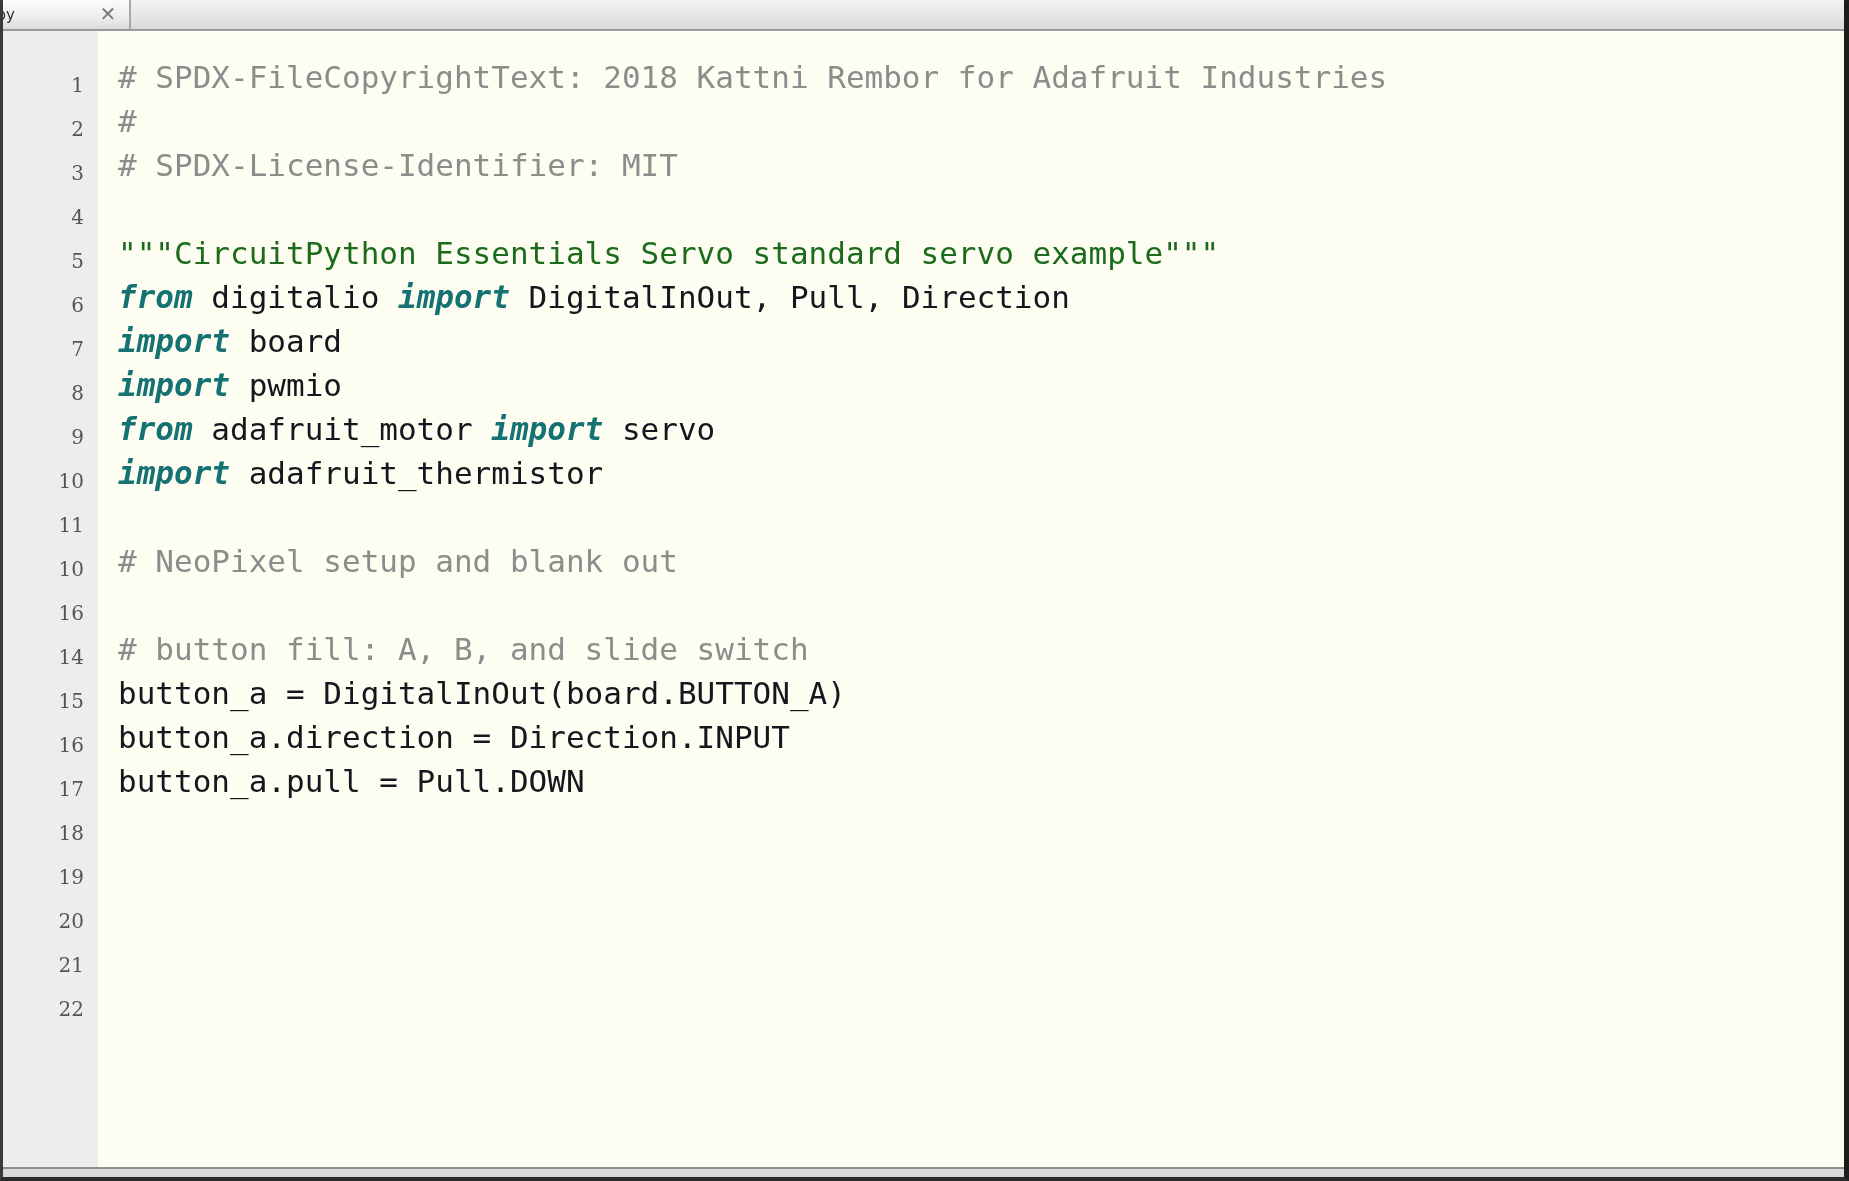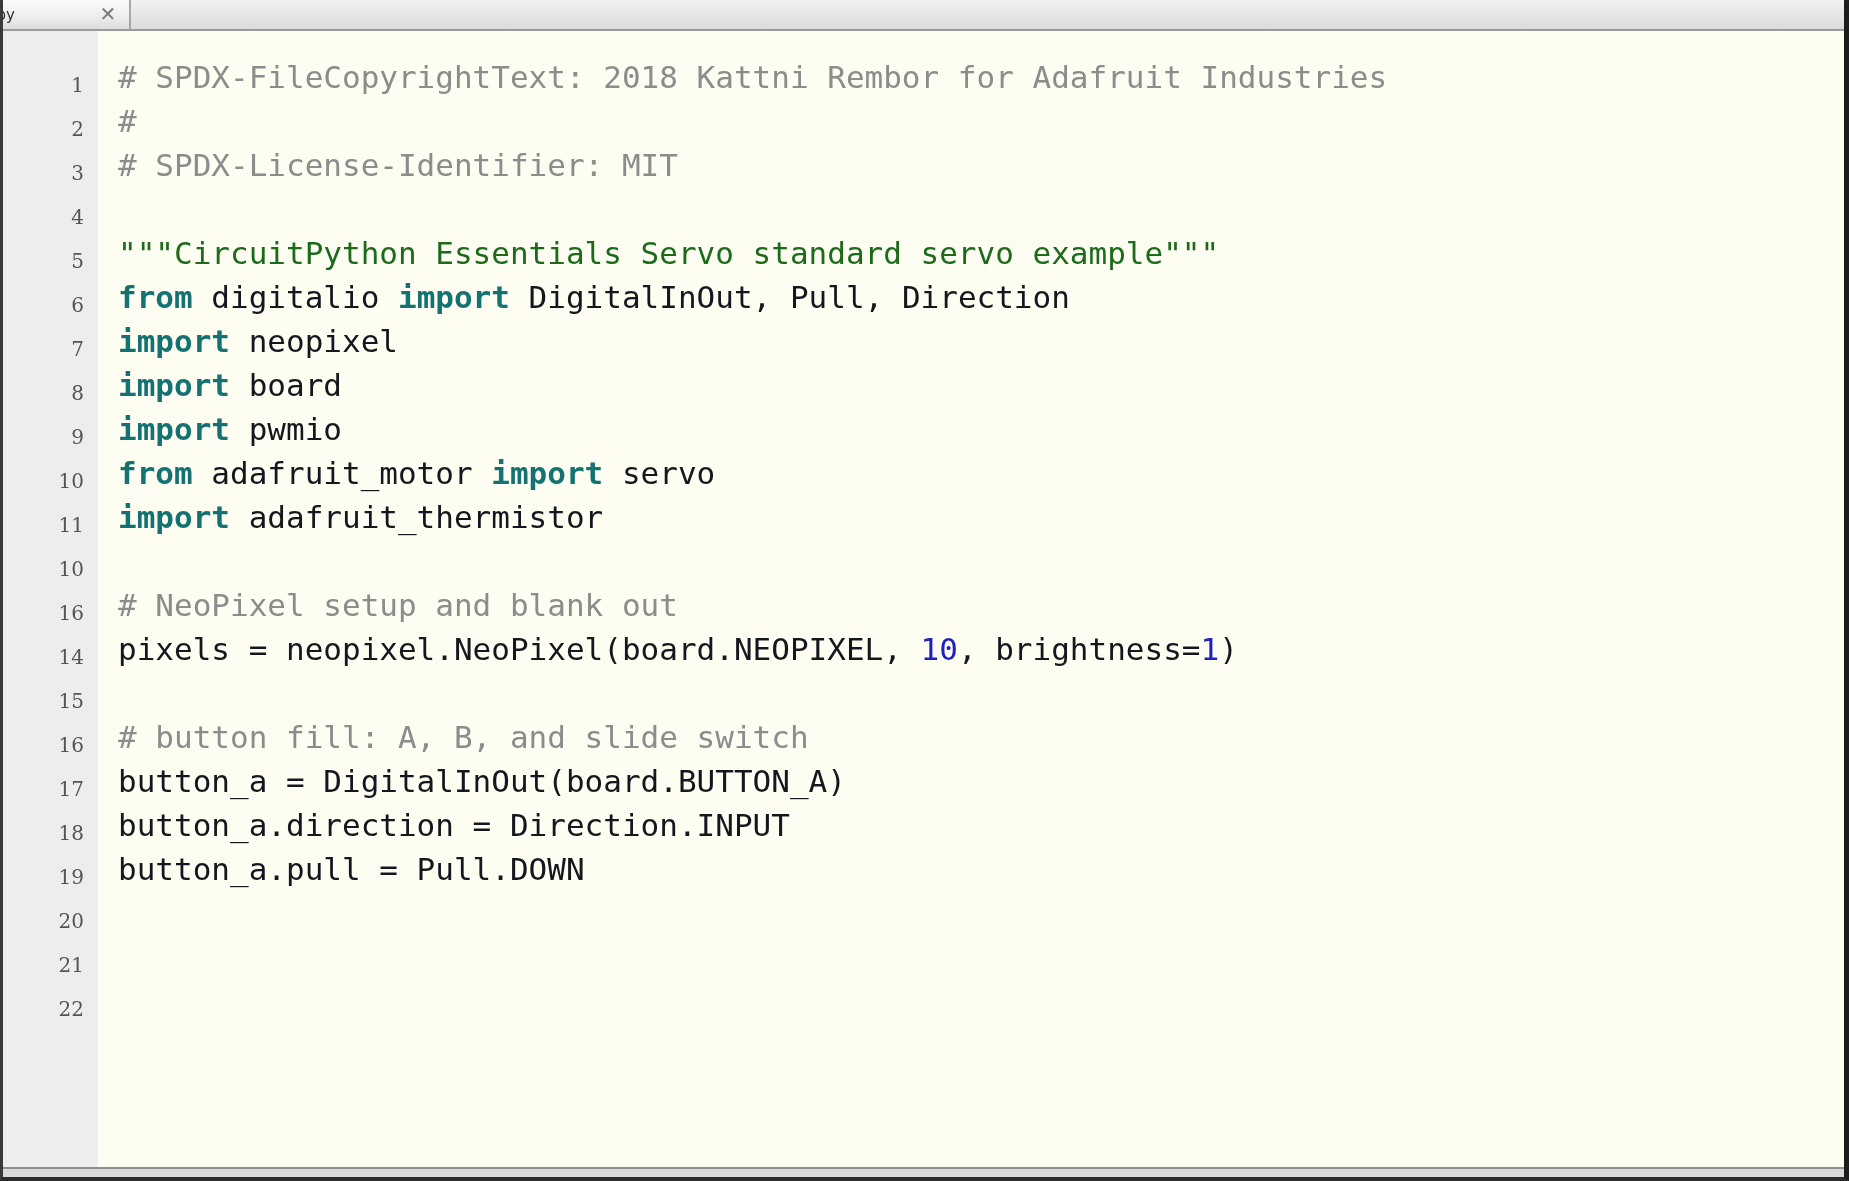--- a/index.html
+++ b/index.html
@@ -116,21 +116,21 @@
     font-family: "DejaVu Sans Mono", "Liberation Mono", monospace;
     font-size: 31px;
     white-space: pre;
     color: #1a1a2a;
     letter-spacing: 0px;
   }
 
   
   .t-comment { color: #8c8c8c; }
   .t-string  { color: #1b6b1b; }
-  .t-keyword { color: #157272; font-weight: bold; }
+  .t-keyword { color: #157272; font-weight: bold; font-style: italic; }
   .t-number  { color: #2020c0; }
   .t-plain   { color: #16161e; }
 
   
   .bottom-strip {
     height: 8px;
     min-height: 8px;
     background: #d9d9d9;
     border-top: 2px solid #8f8f8f;
   }
@@ -173,28 +173,26 @@
         <div class="ln">21</div>
         <div class="ln">22</div>
       </div>
     <div class="code" id="code">
         <div class="cl"><span class="t-comment"># SPDX-FileCopyrightText: 2018 Kattni Rembor for Adafruit Industries</span></div>
         <div class="cl"><span class="t-comment">#</span></div>
         <div class="cl"><span class="t-comment"># SPDX-License-Identifier: MIT</span></div>
         <div class="cl">&nbsp;</div>
         <div class="cl"><span class="t-string">"""CircuitPython Essentials Servo standard servo example"""</span></div>
         <div class="cl"><span class="t-keyword">from</span><span class="t-plain"> digitalio </span><span class="t-keyword">import</span><span class="t-plain"> DigitalInOut, Pull, Direction</span></div>
-        <div class="cl"><span class="t-keyword">import</span><span class="t-plain"> neopixel</span></div>
         <div class="cl"><span class="t-keyword">import</span><span class="t-plain"> board</span></div>
         <div class="cl"><span class="t-keyword">import</span><span class="t-plain"> pwmio</span></div>
         <div class="cl"><span class="t-keyword">from</span><span class="t-plain"> adafruit_motor </span><span class="t-keyword">import</span><span class="t-plain"> servo</span></div>
         <div class="cl"><span class="t-keyword">import</span><span class="t-plain"> adafruit_thermistor</span></div>
         <div class="cl">&nbsp;</div>
         <div class="cl"><span class="t-comment"># NeoPixel setup and blank out</span></div>
-        <div class="cl"><span class="t-plain">pixels = neopixel.NeoPixel(board.NEOPIXEL, </span><span class="t-number">10</span><span class="t-plain">, brightness=</span><span class="t-number">1</span><span class="t-plain">)</span></div>
         <div class="cl">&nbsp;</div>
         <div class="cl"><span class="t-comment"># button fill: A, B, and slide switch</span></div>
         <div class="cl"><span class="t-plain">button_a = DigitalInOut(board.BUTTON_A)</span></div>
         <div class="cl"><span class="t-plain">button_a.direction = Direction.INPUT</span></div>
         <div class="cl"><span class="t-plain">button_a.pull = Pull.DOWN</span></div>
         <div class="cl">&nbsp;</div>
       </div>
   </div>
 
   <div class="bottom-strip"></div>

